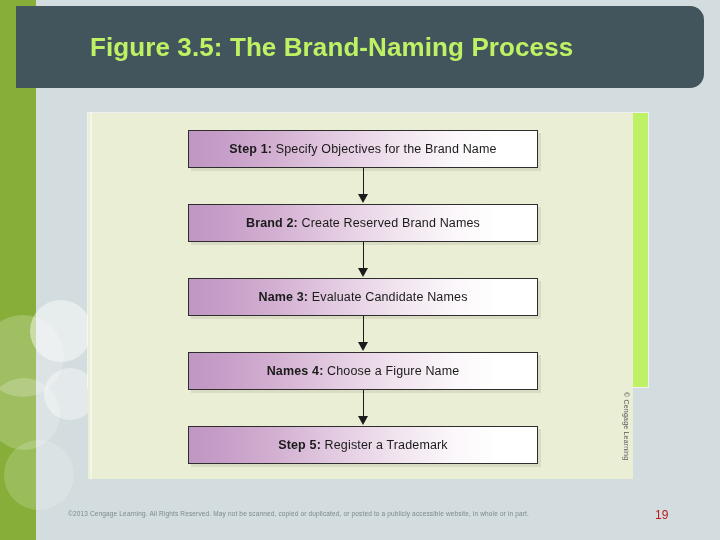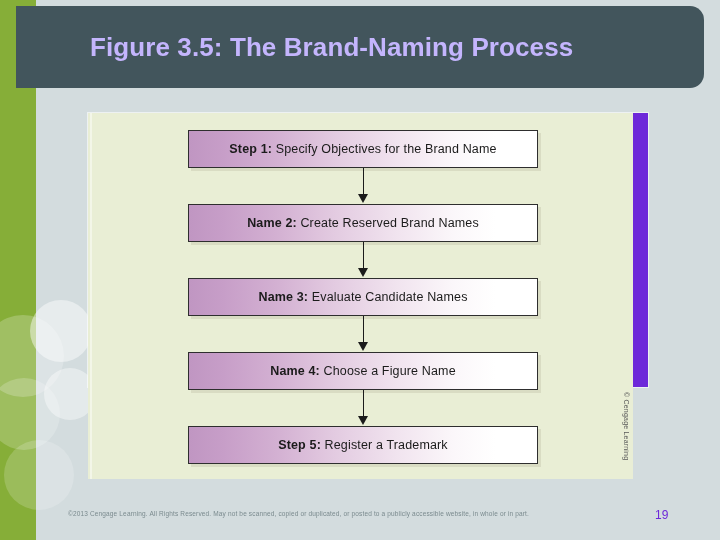--- a/index.html
+++ b/index.html
@@ -62,34 +62,34 @@
     width: 688px; height: 82px;
     background: #42555c;
     border-radius: 0 14px 14px 0;
     z-index: 4;
     display: flex;
     align-items: center;
     box-sizing: border-box;
     padding-left: 74px;
   }
   #page-title {
-    color: #c4b5fd;
+    color: #bef264;
     font-size: 26px;
     font-weight: bold;
     letter-spacing: 0.1px;
     line-height: 1.1;
     white-space: nowrap;
   }
 
   
   #figure-panel {
     position: absolute;
     left: 88px; top: 113px;
     width: 560px; height: 274px;
-    background: #6d28d9;
+    background: #bef264;
     z-index: 5;
     box-shadow: 0 0 0 1px rgba(255,255,255,0.6);
   }
   #figure-inner {
     position: absolute;
     left: 0; top: 0;
     width: 545px; height: 366px;
     background: #e9eed5;
   }
   #figure-edge-hl-v {
@@ -179,21 +179,21 @@
     font-size: 6.5px;
     color: #7a8a8e;
     letter-spacing: 0.15px;
     white-space: nowrap;
   }
   #page-number {
     position: absolute;
     left: 655px; top: 508px;
     z-index: 6;
     font-size: 12px;
-    color: #6d28d9;
+    color: #b91c1c;
   }
 </style>
 </head>
 <body>
 
 <div id="green-bar"></div>
 <div class="deco-circle" id="deco-circle-1"></div>
 <div class="deco-circle" id="deco-circle-2"></div>
 <div class="deco-circle" id="deco-circle-3"></div>
 <div class="deco-circle" id="deco-circle-4"></div>
@@ -214,41 +214,41 @@
           <span class="step-label"><b>Step 1:</b>&nbsp;<span>Specify Objectives for the Brand Name</span></span>
         </div>
       </div>
       <div class="arrow">
         <div class="arrow-line"></div>
         <div class="arrow-head"></div>
       </div>
 
       <div class="step-wrap">
         <div class="step-box">
-          <span class="step-label"><b>Name 2:</b>&nbsp;<span>Create Reserved Brand Names</span></span>
+          <span class="step-label"><b>Brand 2:</b>&nbsp;<span>Create Reserved Brand Names</span></span>
         </div>
       </div>
       <div class="arrow">
         <div class="arrow-line"></div>
         <div class="arrow-head"></div>
       </div>
 
       <div class="step-wrap">
         <div class="step-box">
           <span class="step-label"><b>Name 3:</b>&nbsp;<span>Evaluate Candidate Names</span></span>
         </div>
       </div>
       <div class="arrow">
         <div class="arrow-line"></div>
         <div class="arrow-head"></div>
       </div>
 
       <div class="step-wrap">
         <div class="step-box">
-          <span class="step-label"><b>Name 4:</b>&nbsp;<span>Choose a Figure Name</span></span>
+          <span class="step-label"><b>Names 4:</b>&nbsp;<span>Choose a Figure Name</span></span>
         </div>
       </div>
       <div class="arrow">
         <div class="arrow-line"></div>
         <div class="arrow-head"></div>
       </div>
 
       <div class="step-wrap">
         <div class="step-box">
           <span class="step-label"><b>Step 5:</b>&nbsp;<span>Register a Trademark</span></span>

